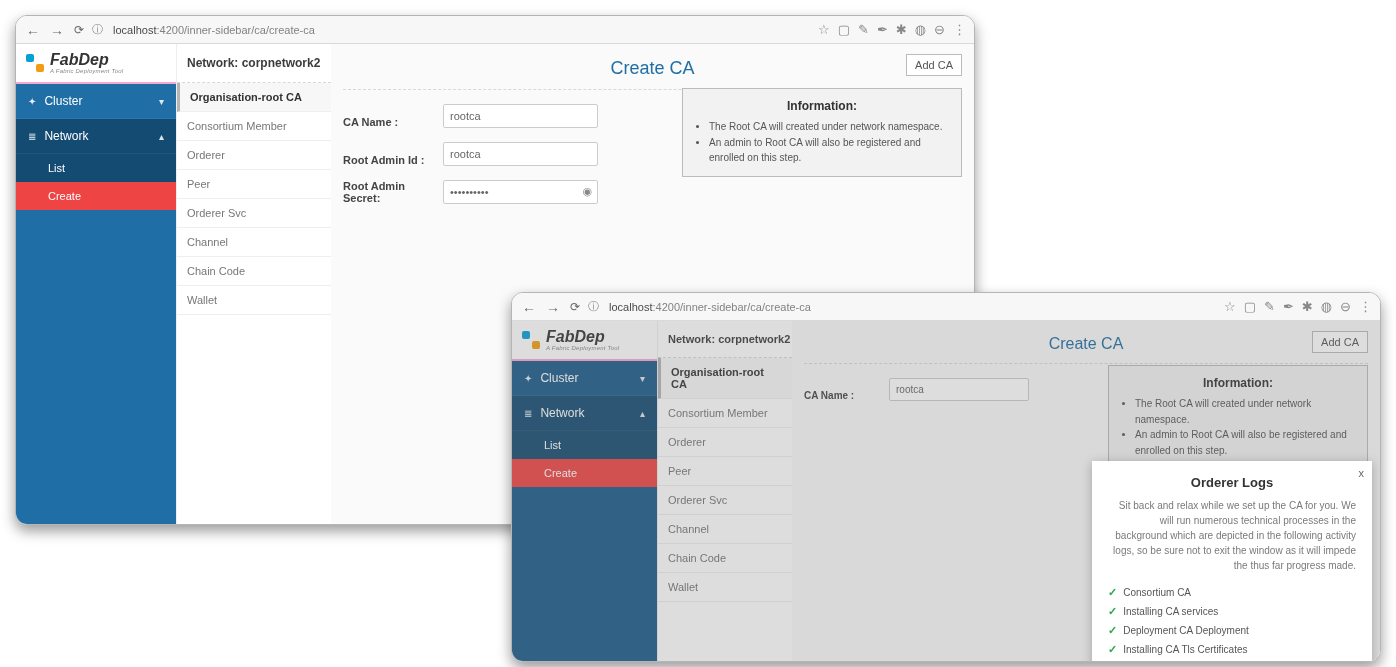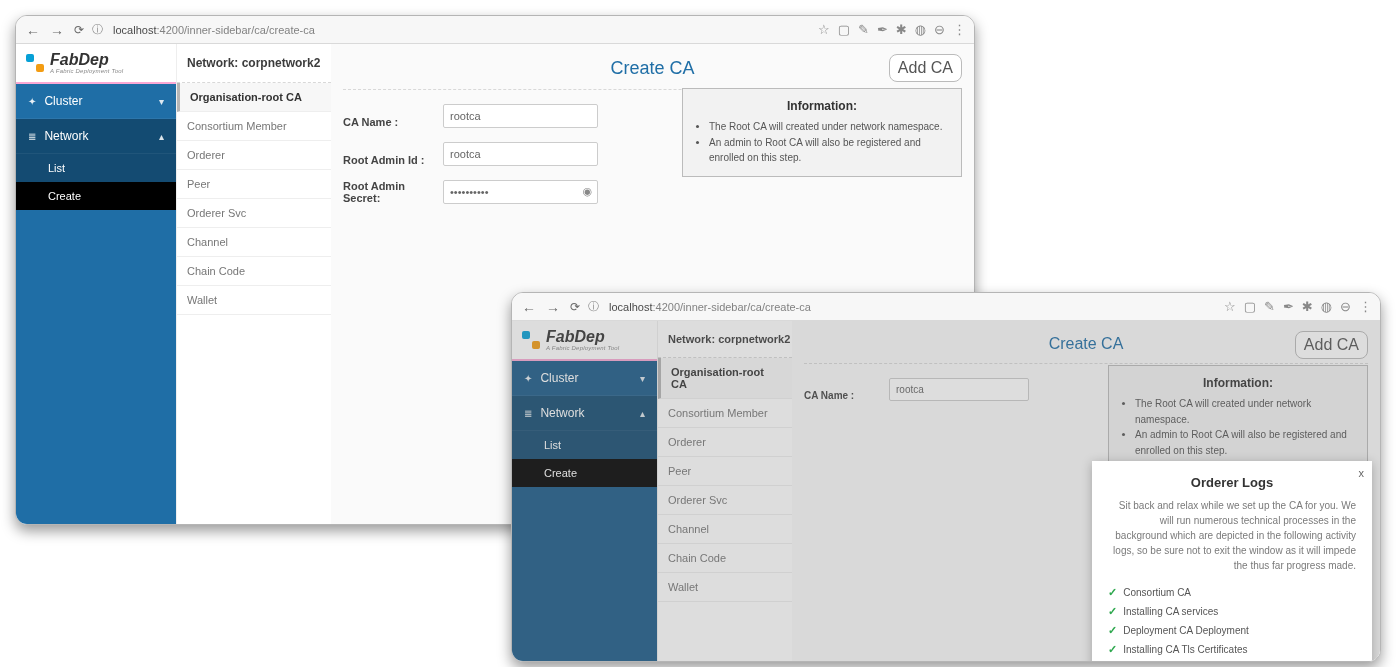--- a/index.html
+++ b/index.html
@@ -113,21 +113,21 @@
     position:relative;
   }
   .side-head .chev { margin-left:auto; font-size:10px; opacity:.85; }
   .side-dark { background:#134b72; }
   .side-sub {
     background:#144b72;
     padding:8px 12px 8px 32px;
     font-size:11px;
     cursor:pointer;
   }
-  .side-sub.active { background:#000000; }
+  .side-sub.active { background:#ef4444; }
 
   .mini-icon { font-size:10px; opacity:.9; }
 
   
   .inner-nav {
     width:155px;
     flex-shrink:0;
     background:#fff;
     border-left:1px solid #eee;
     font-size:11px;
@@ -170,24 +170,24 @@
   }
   .page-title {
     color:#1f6ea6;
     font-size:18px;
     font-weight:400;
   }
   .add-btn {
     position:absolute; right:0; top:0;
     border:1px solid #bbb;
     background:#fff;
-    font-size:16px;
+    font-size:11px;
     color:#555;
     padding:4px 8px;
-    border-radius:8px;
+    border-radius:0;
     cursor:pointer;
   }
 
   .form-row {
     display:flex; align-items:flex-end;
     margin-top:14px;
     font-size:11px;
     color:#444;
   }
   .form-row label {

